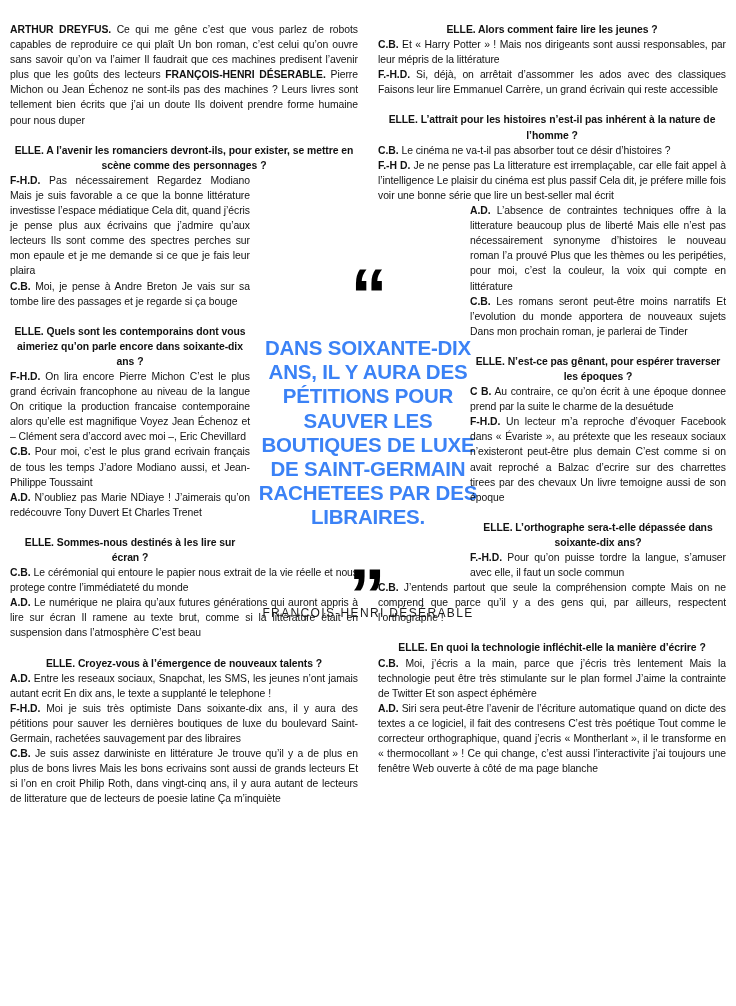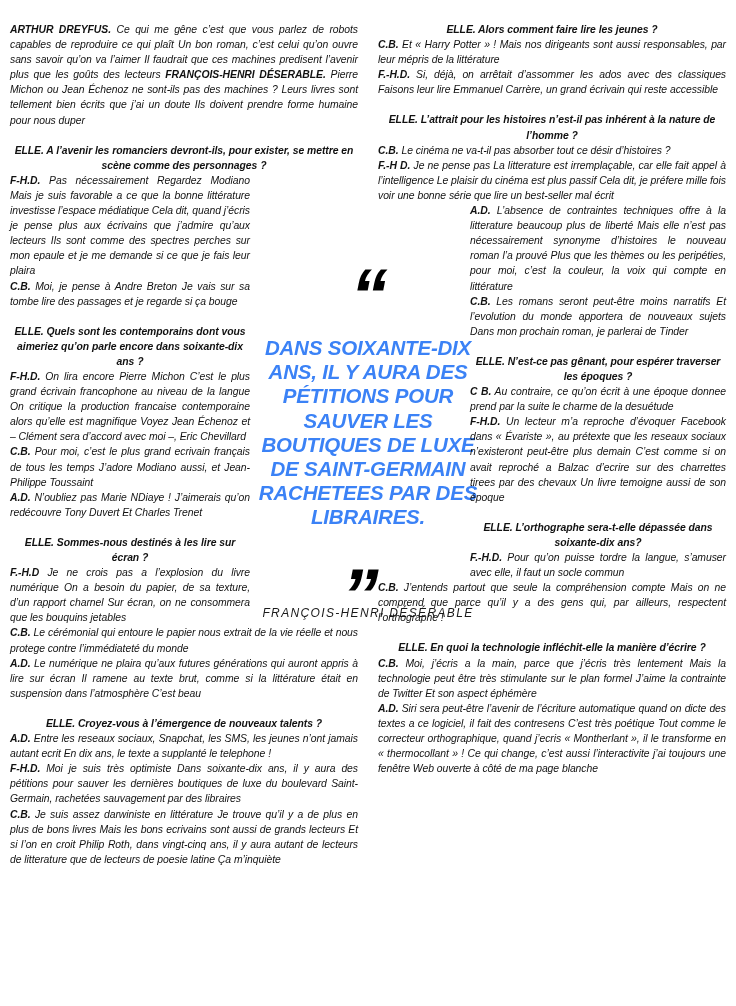--- a/index.html
+++ b/index.html
@@ -15,21 +15,20 @@
     overflow: hidden;
     position: relative;
   }
 
   .page {
     position: relative;
     width: 675px;
     height: 1006px;
     box-sizing: border-box;
     padding: 22px 10px 4px 10px;
-    font-style: italic;
   }
 
   
   .col {
     position: absolute;
     top: 22px;
     box-sizing: border-box;
   }
   .col-left  { left: 10px;  width: 348px; }
   .col-right { left: 378px; width: 348px; }
@@ -125,23 +124,20 @@
     <p class="a narrow-l">
       <span class="who">C.B.</span><span> Pour moi, c’est le plus grand ecrivain français de tous les temps J’adore Modiano aussi, et Jean-Philippe Toussaint</span>
     </p>
     <p class="a narrow-l">
       <span class="who">A.D.</span><span> N’oubliez pas Marie NDiaye ! J’aimerais qu’on redécouvre Tony Duvert Et Charles Trenet</span>
     </p>
 
     <div class="gap"></div>
 
     <p class="q narrow-l">ELLE. Sommes-nous destinés à les lire sur écran ?</p>
-    <p class="a narrow-l">
-      <span class="who">F.-H.D</span><span> Je ne crois pas a l’explosion du livre numérique On a besoin du papier, de sa texture, d’un rapport charnel Sur écran, on ne consommera que les bouquins jetables</span>
-    </p>
     <p class="a">
       <span class="who">C.B.</span><span> Le cérémonial qui entoure le papier nous extrait de la vie réelle et nous protege contre l’immédiateté du monde</span>
     </p>
     <p class="a">
       <span class="who">A.D.</span><span> Le numérique ne plaira qu’aux futures générations qui auront appris à lire sur écran Il ramene au texte brut, comme si la littérature était en suspension dans l’atmosphère C’est beau</span>
     </p>
 
     <div class="gap"></div>
 
     <p class="q">ELLE. Croyez-vous à l’émergence de nouveaux talents ?</p>

